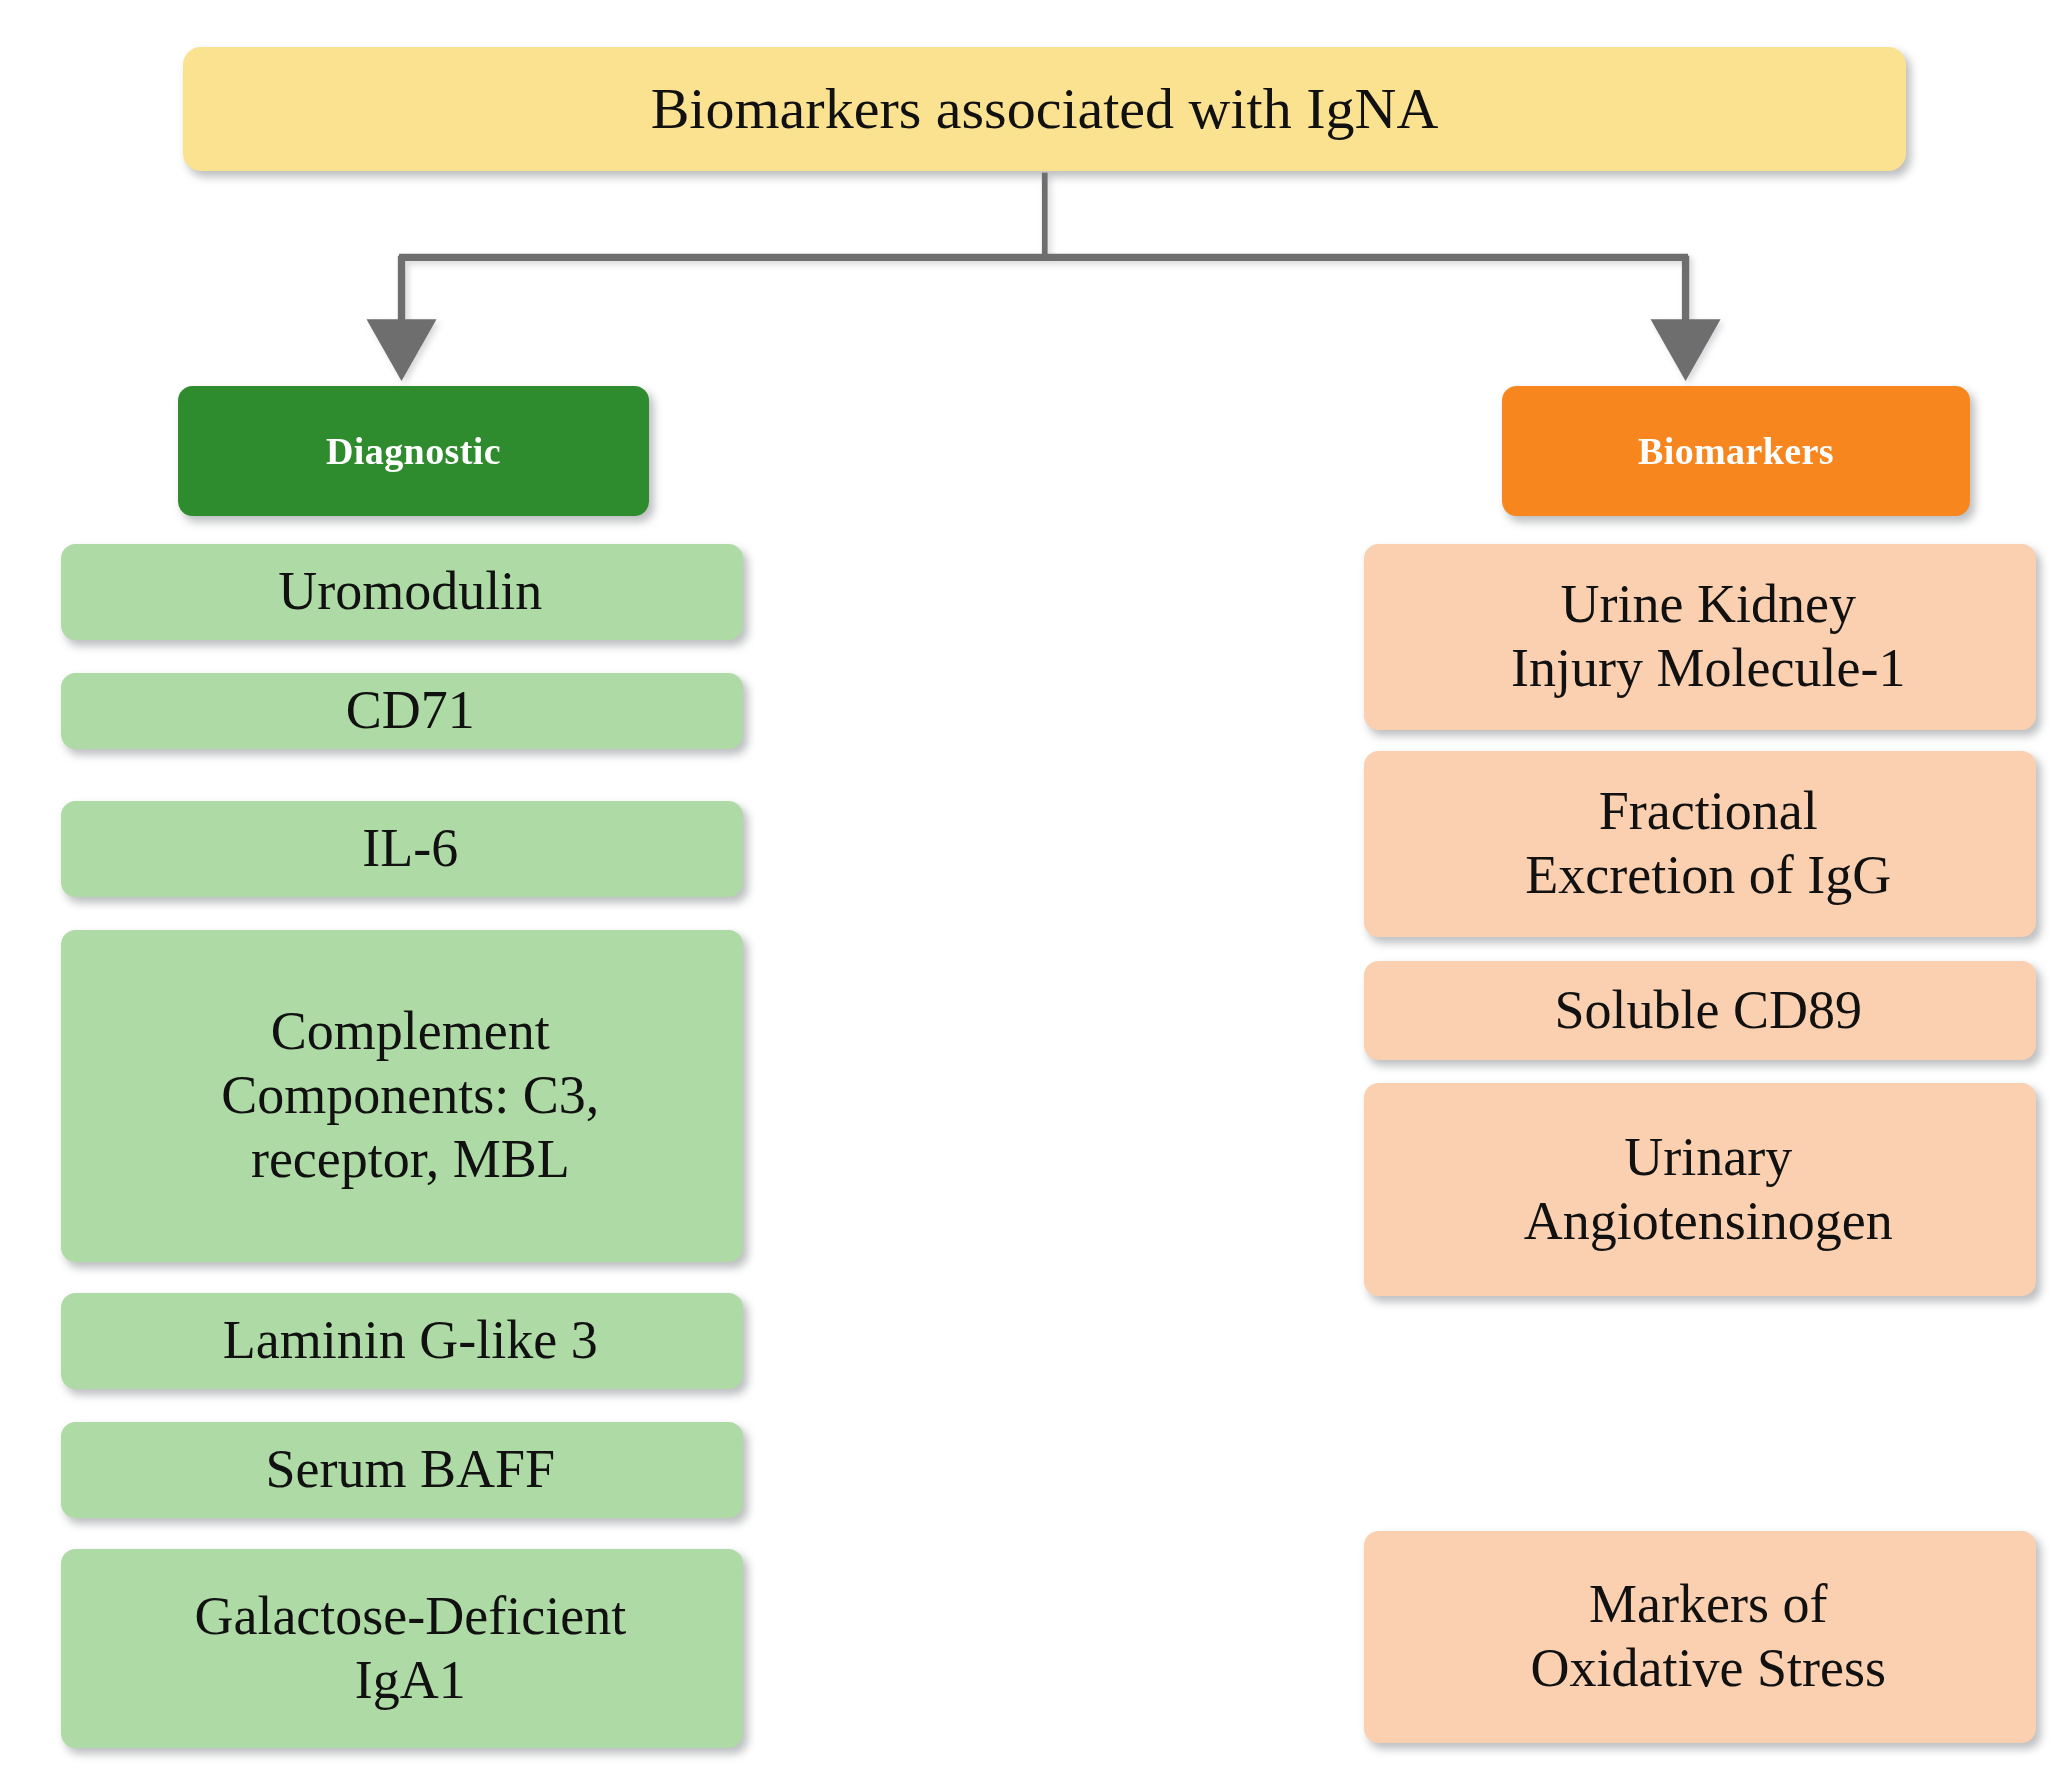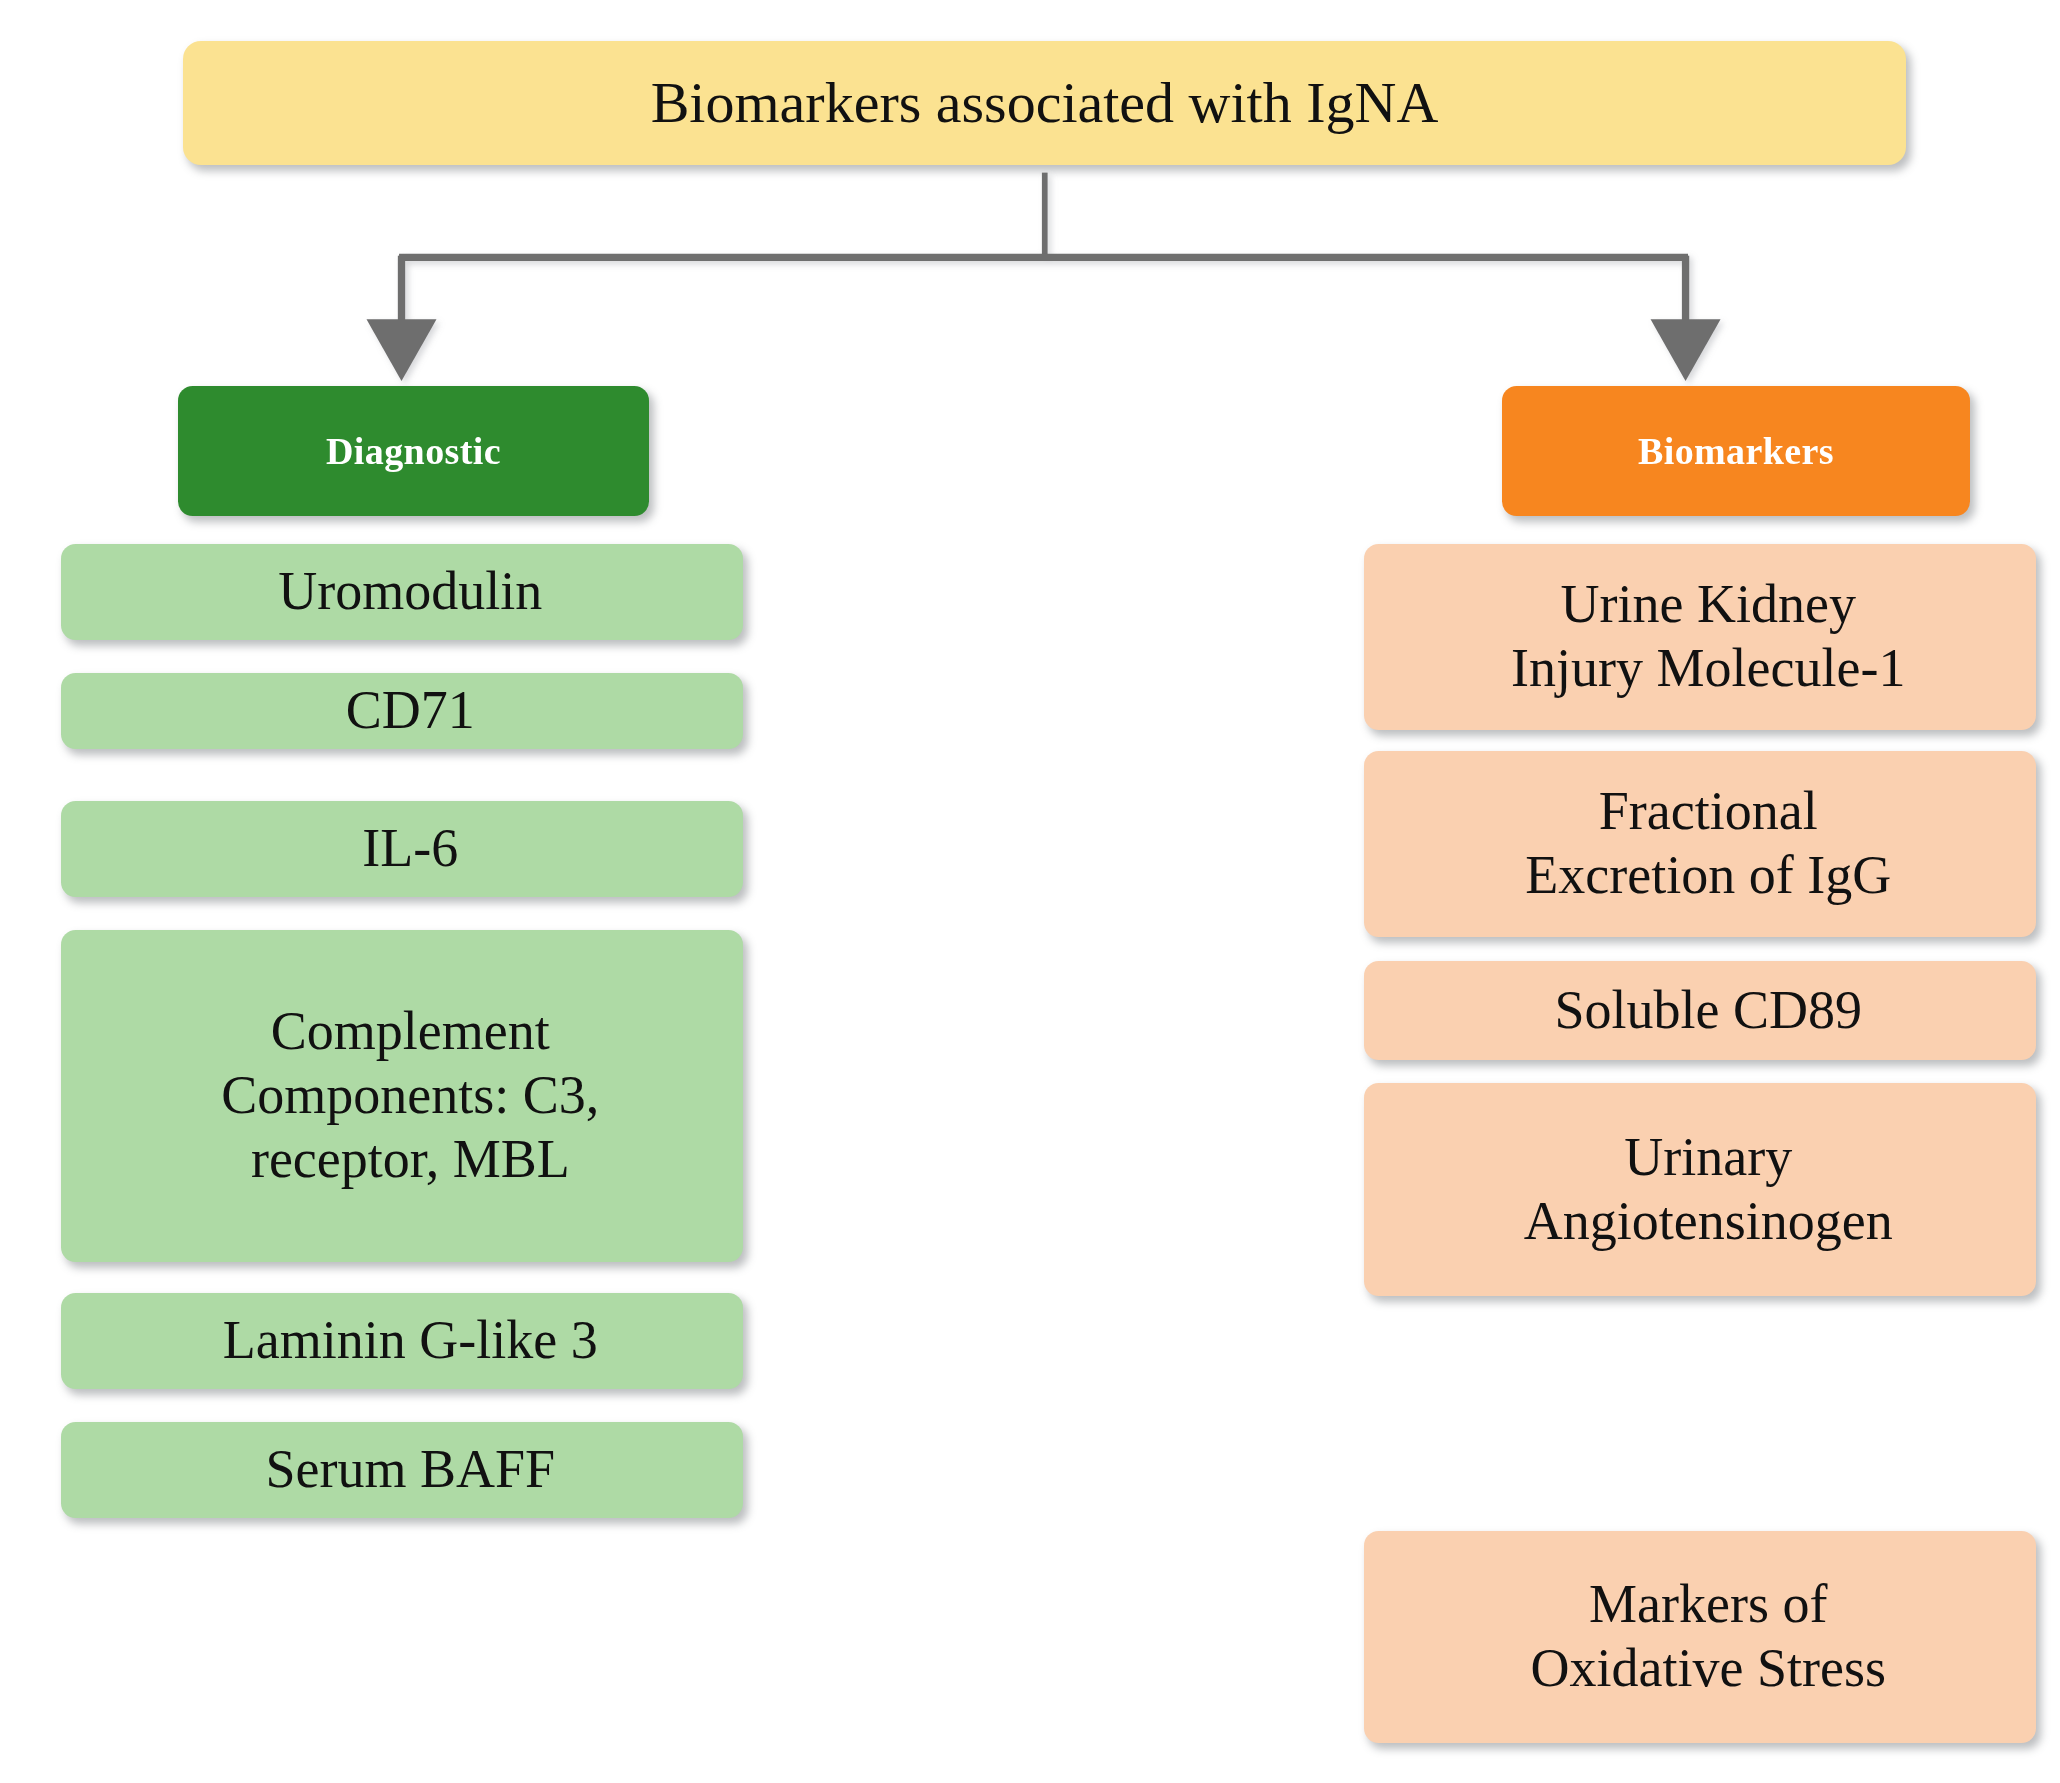--- a/index.html
+++ b/index.html
@@ -34,21 +34,21 @@
     line-height: 1.18;
     border-radius: 16.3px;
     box-shadow: 4.9px 5.7px 9px rgba(90, 95, 100, 0.40);
     padding: 3.3px 11.4px;
     white-space: pre-line;
   }
 
   
   .title-node {
     left: 183px;
-    top: 41px;
+    top: 47px;
     width: 1723px;
     height: 124px;
     background: #FBE291;
     font-size: 58px;
     border-radius: 18px;
   }
 
   
   .cat-header {
     height: 130px;
@@ -136,20 +136,22 @@
   <div class="node item item-green" style="top:801px; height:96px;">IL-6</div>
 
   <div class="node item item-green" style="top:930px; height:332px;">Complement
 Components: C3,
 receptor, MBL</div>
 
   <div class="node item item-green" style="top:1293px; height:96px;">Laminin G-like 3</div>
 
   <div class="node item item-green" style="top:1422px; height:96px;">Serum BAFF</div>
 
+  <div class="node item item-green" style="top:1549px; height:199px;">Galactose-Deficient
+IgA1</div>
 
   <div class="node item item-peach" style="top:544px; height:186px;">Urine Kidney
 Injury Molecule-1</div>
 
   <div class="node item item-peach" style="top:751px; height:186px;">Fractional
 Excretion of IgG</div>
 
   <div class="node item item-peach" style="top:961px; height:99px;">Soluble CD89</div>
 
   <div class="node item item-peach" style="top:1083px; height:213px;">Urinary

